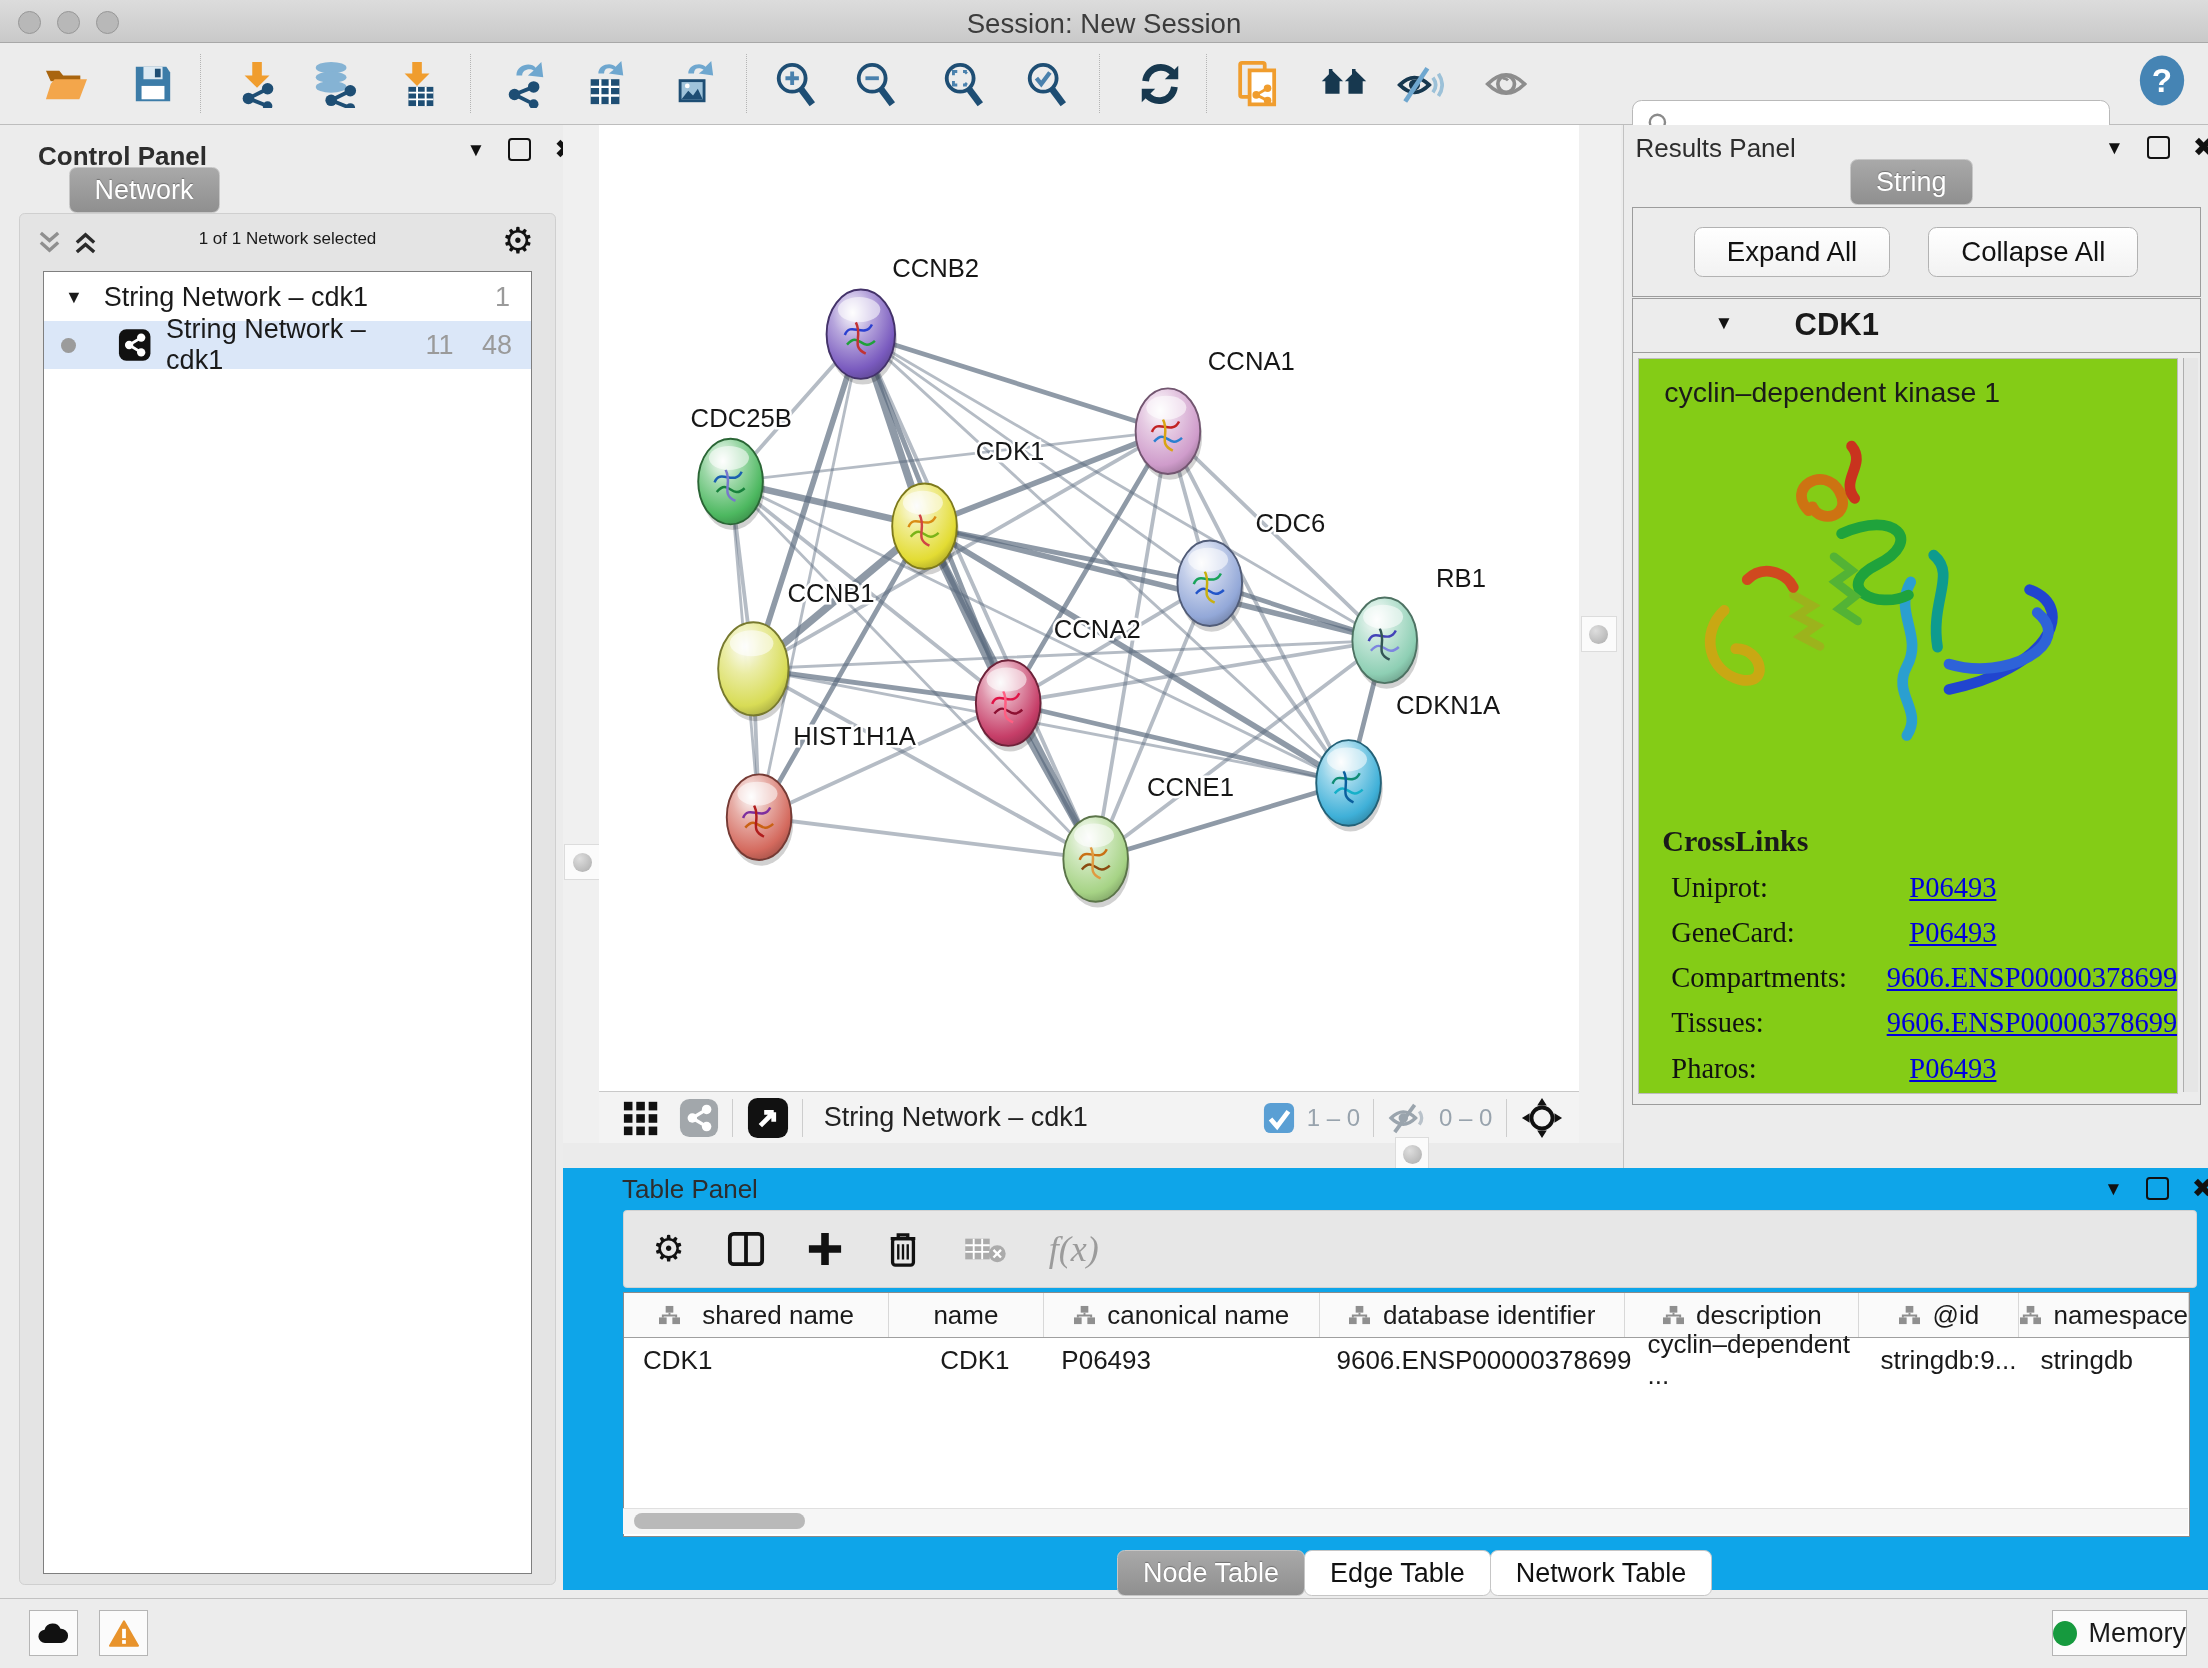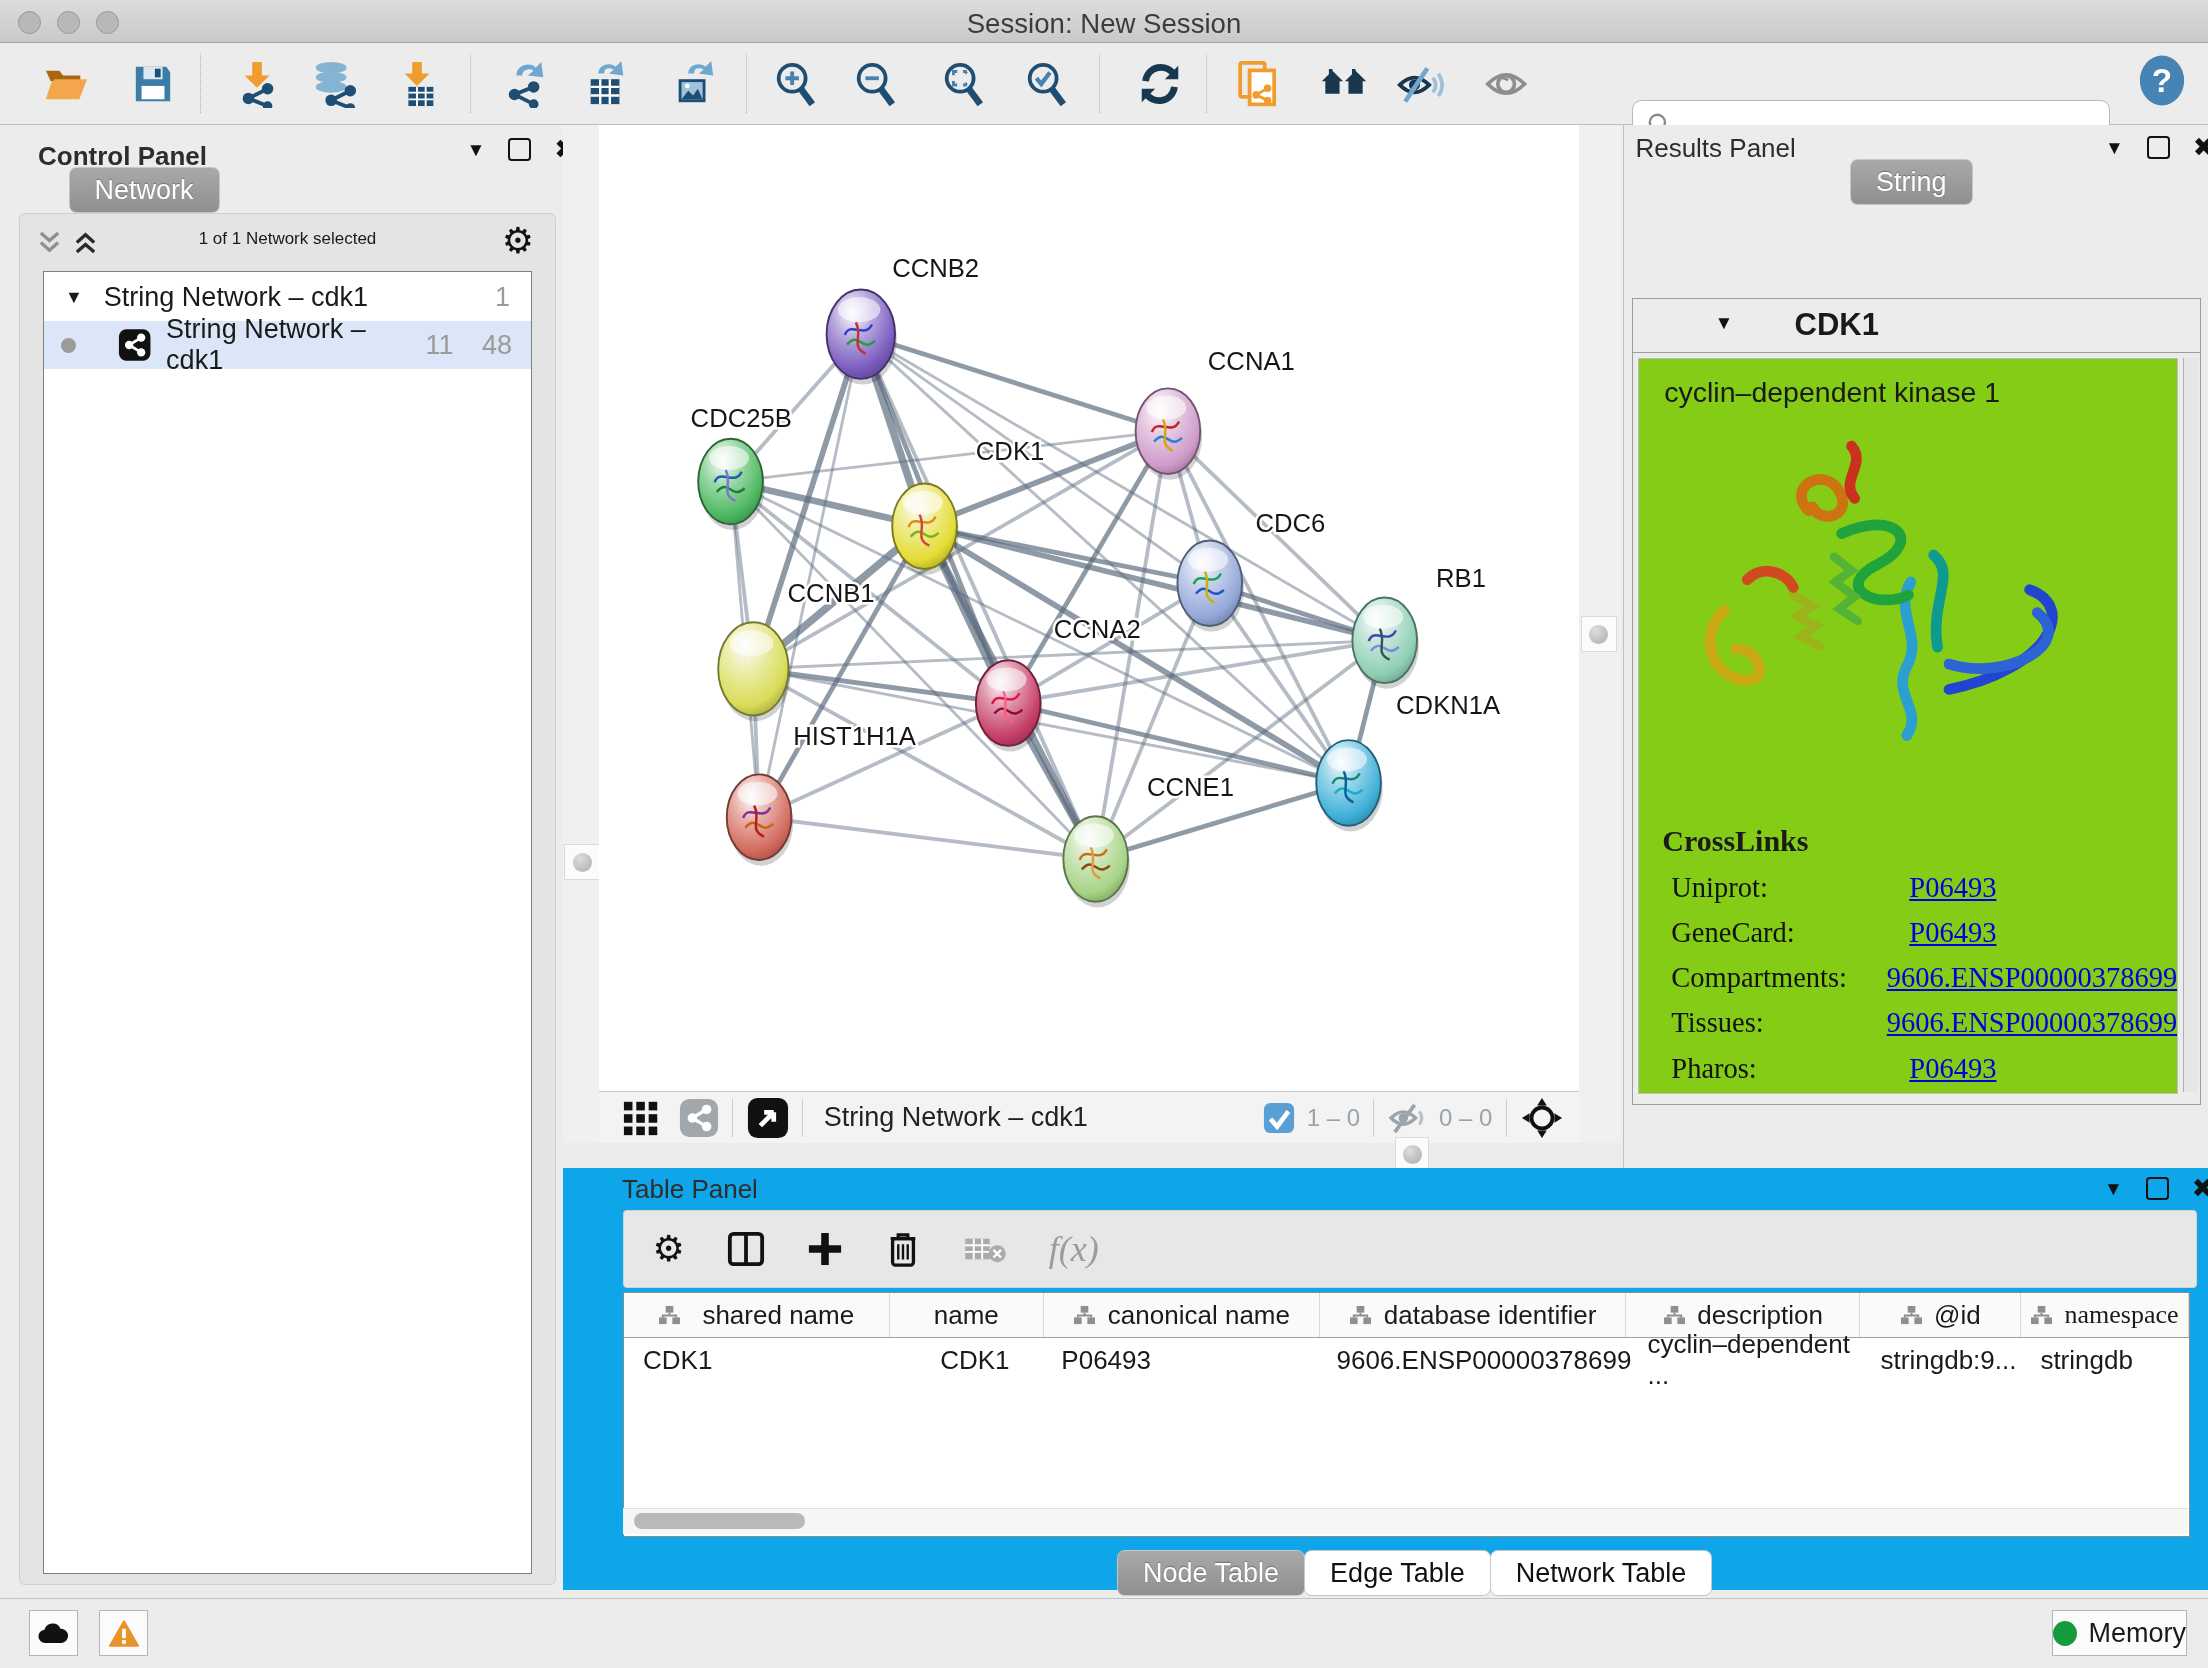--- a/index.html
+++ b/index.html
@@ -628,20 +628,24 @@
   </div>
 
   <div class="results-panel">
     <div class="panel-title" style="position:absolute;left:11.4px;top:7.6px">Results Panel</div>
     <div class="panel-ctrl" style="left:481px;top:5.7px">
       <span class="tri">▼</span>
       <span class="float-box"></span>
       <span class="x-glyph">✖</span>
     </div>
     <span class="tab selected" style="position:absolute;left:226px;top:34px">String</span>
+    <div class="rp-box1">
+      <span class="btn">Expand All</span>
+      <span class="btn">Collapse All</span>
+    </div>
     <div class="rp-box2">
       <div class="rp-gene-hd">
         <span class="tri" style="position:absolute;left:82px;top:13.3px">▼</span>
         <span style="position:absolute;left:162px;top:7.6px;font-size:31px;font-weight:bold">CDK1</span>
       </div>
       <div class="rp-content">
         <div style="margin:17px 0 0 25px;font-size:28.5px">cyclin–dependent kinase 1</div>
         <svg width="447" height="399" viewBox="0 0 560 520" style="margin:7.6px 0 0 28.5px">
           <g fill="none" stroke-linecap="round" stroke-width="14">
             <path d="M355 355 C480 330 525 250 460 225" stroke="#2145cf"></path>
@@ -758,21 +762,21 @@
           </div>
           <div class="th" style="width: 163px;">
             <svg width="23" height="21" viewBox="0 0 24 22">
               <rect x="8" y="1" width="8" height="7" fill="#8f8f8f"></rect>
               <rect x="1" y="13" width="8" height="7" fill="#8f8f8f"></rect>
               <rect x="15" y="13" width="8" height="7" fill="#8f8f8f"></rect>
               <path d="M12 8 v3 M5 13 v-2 h14 v2" stroke="#8f8f8f" stroke-width="2" fill="none"></path>
             </svg>
             <span>@id</span>
           </div>
-          <div class="th" style="width: 171px; font-family: Liberation Serif, serif;">
+          <div class="th" style="width: 171px;">
             <svg width="23" height="21" viewBox="0 0 24 22">
               <rect x="8" y="1" width="8" height="7" fill="#8f8f8f"></rect>
               <rect x="1" y="13" width="8" height="7" fill="#8f8f8f"></rect>
               <rect x="15" y="13" width="8" height="7" fill="#8f8f8f"></rect>
               <path d="M12 8 v3 M5 13 v-2 h14 v2" stroke="#8f8f8f" stroke-width="2" fill="none"></path>
             </svg>
             <span>namespace</span>
           </div>
         </div>
       <div id="tbody">

